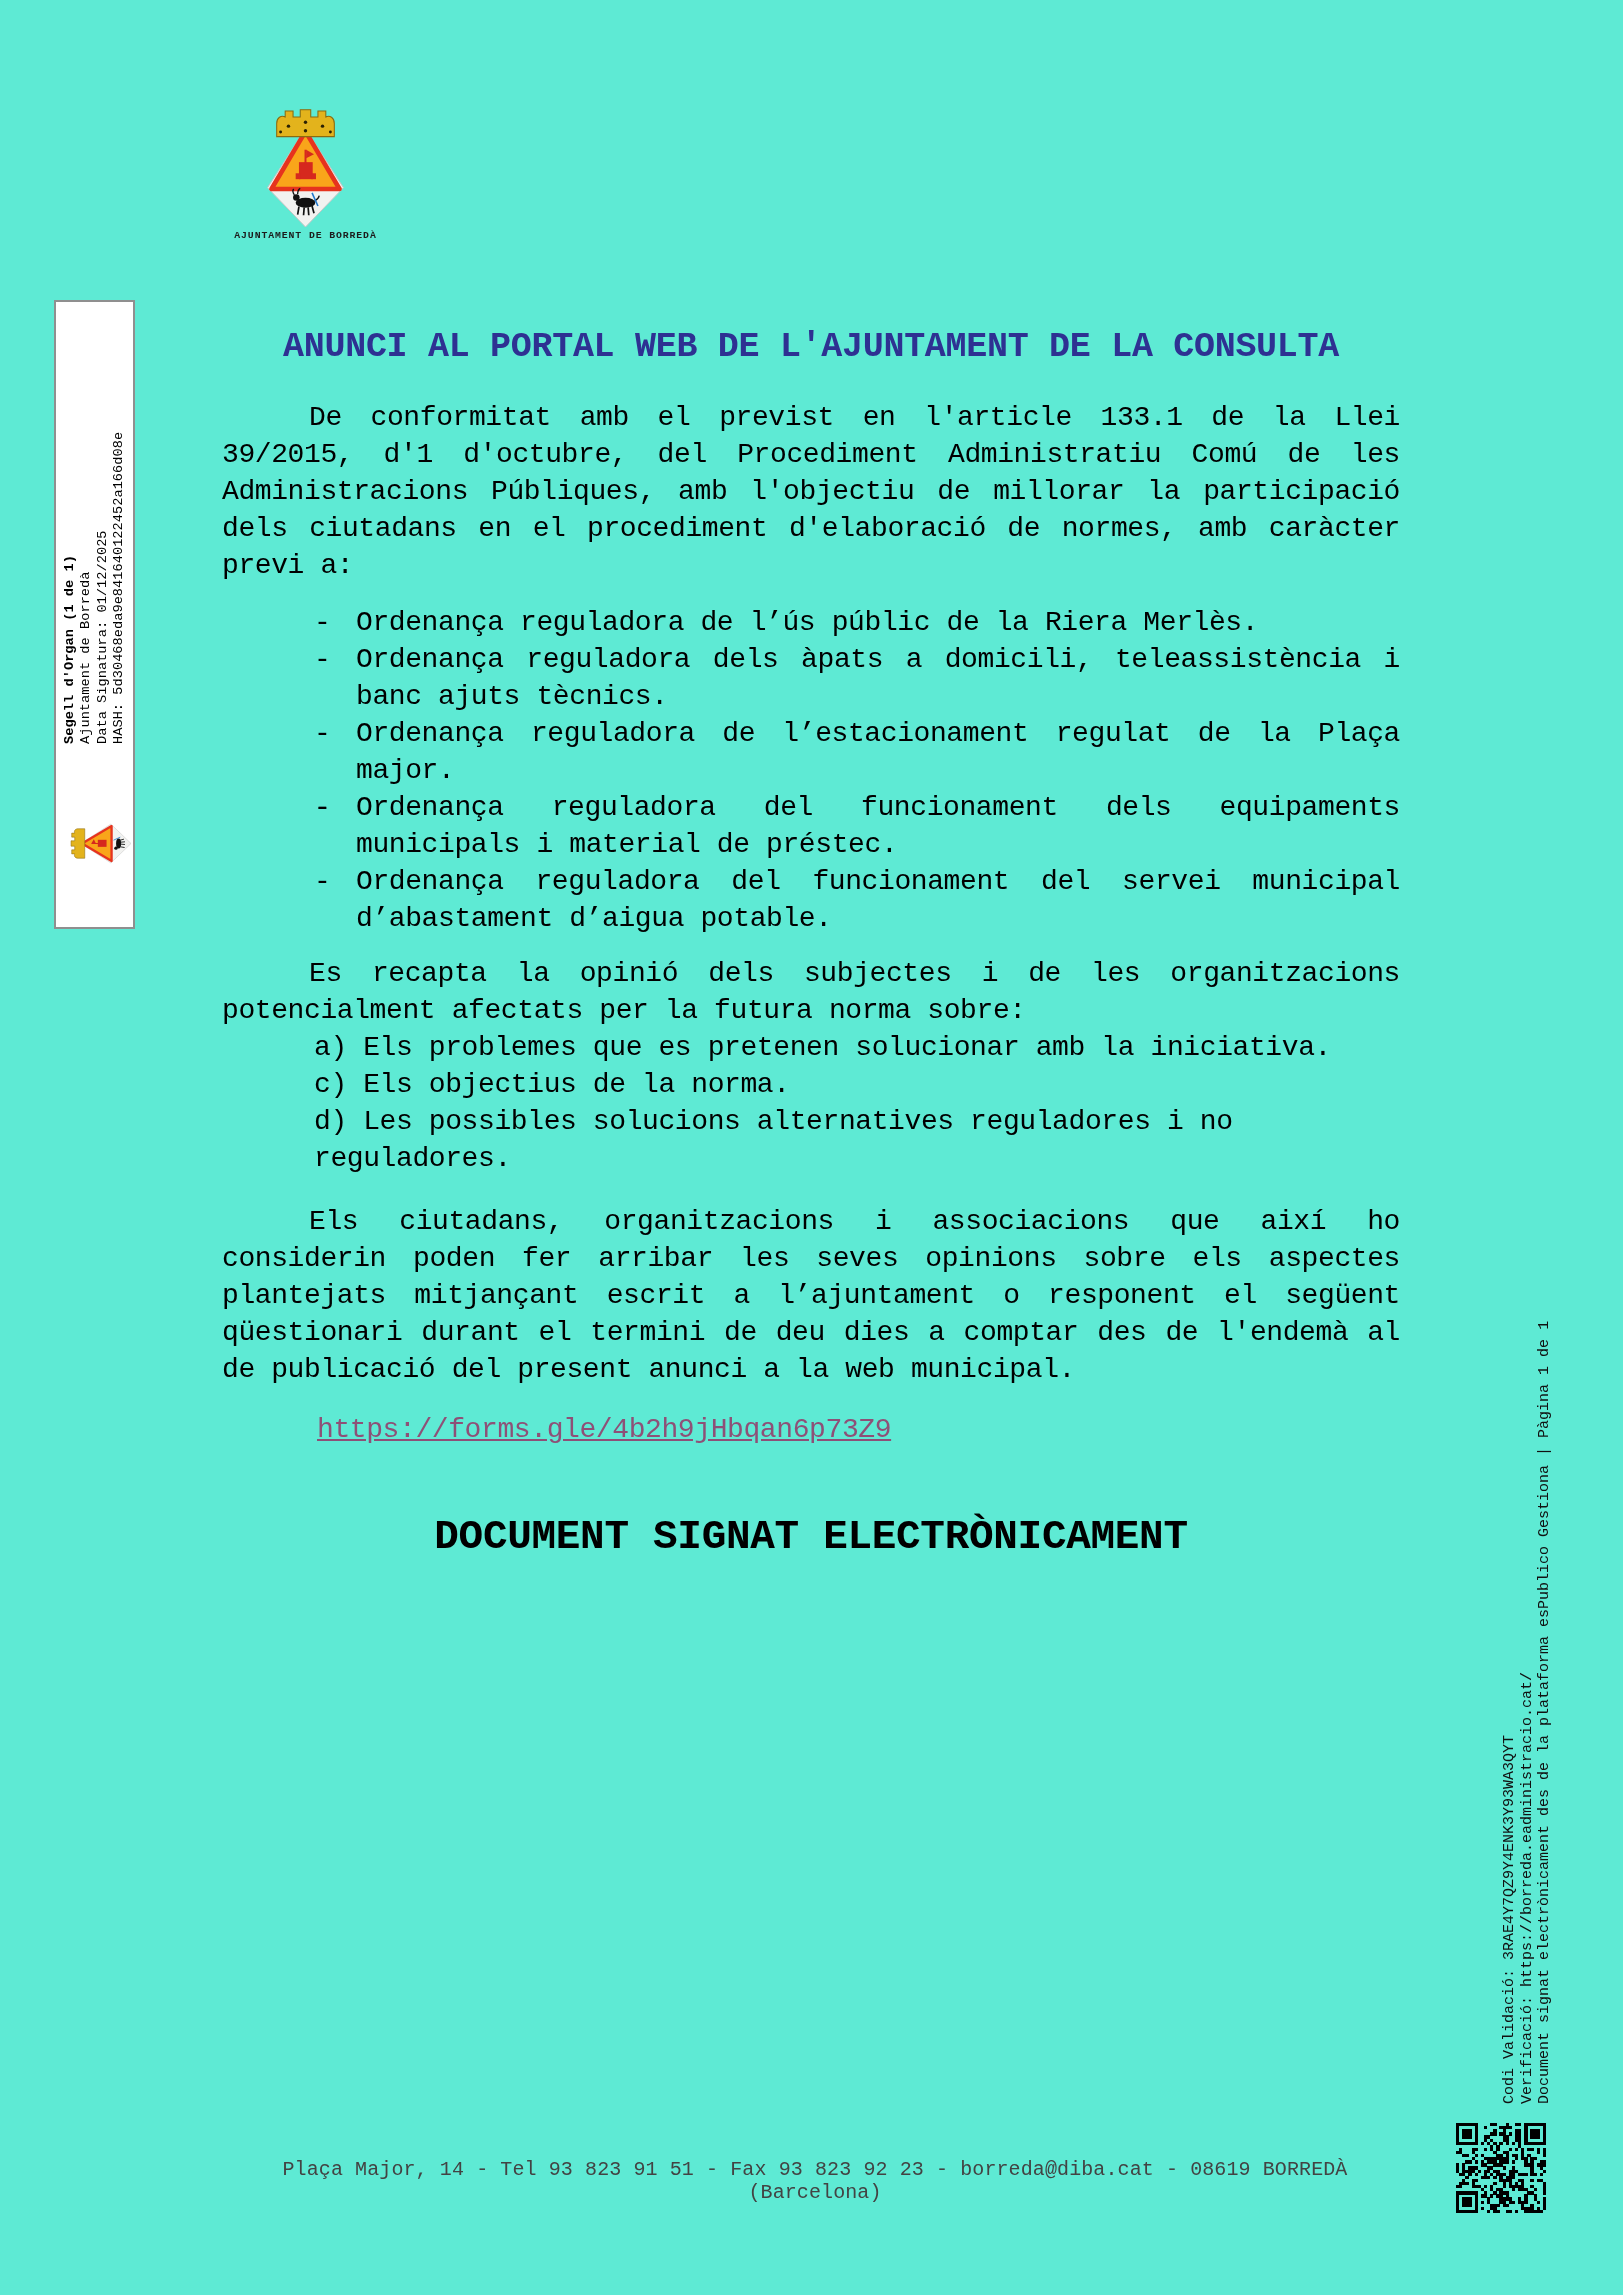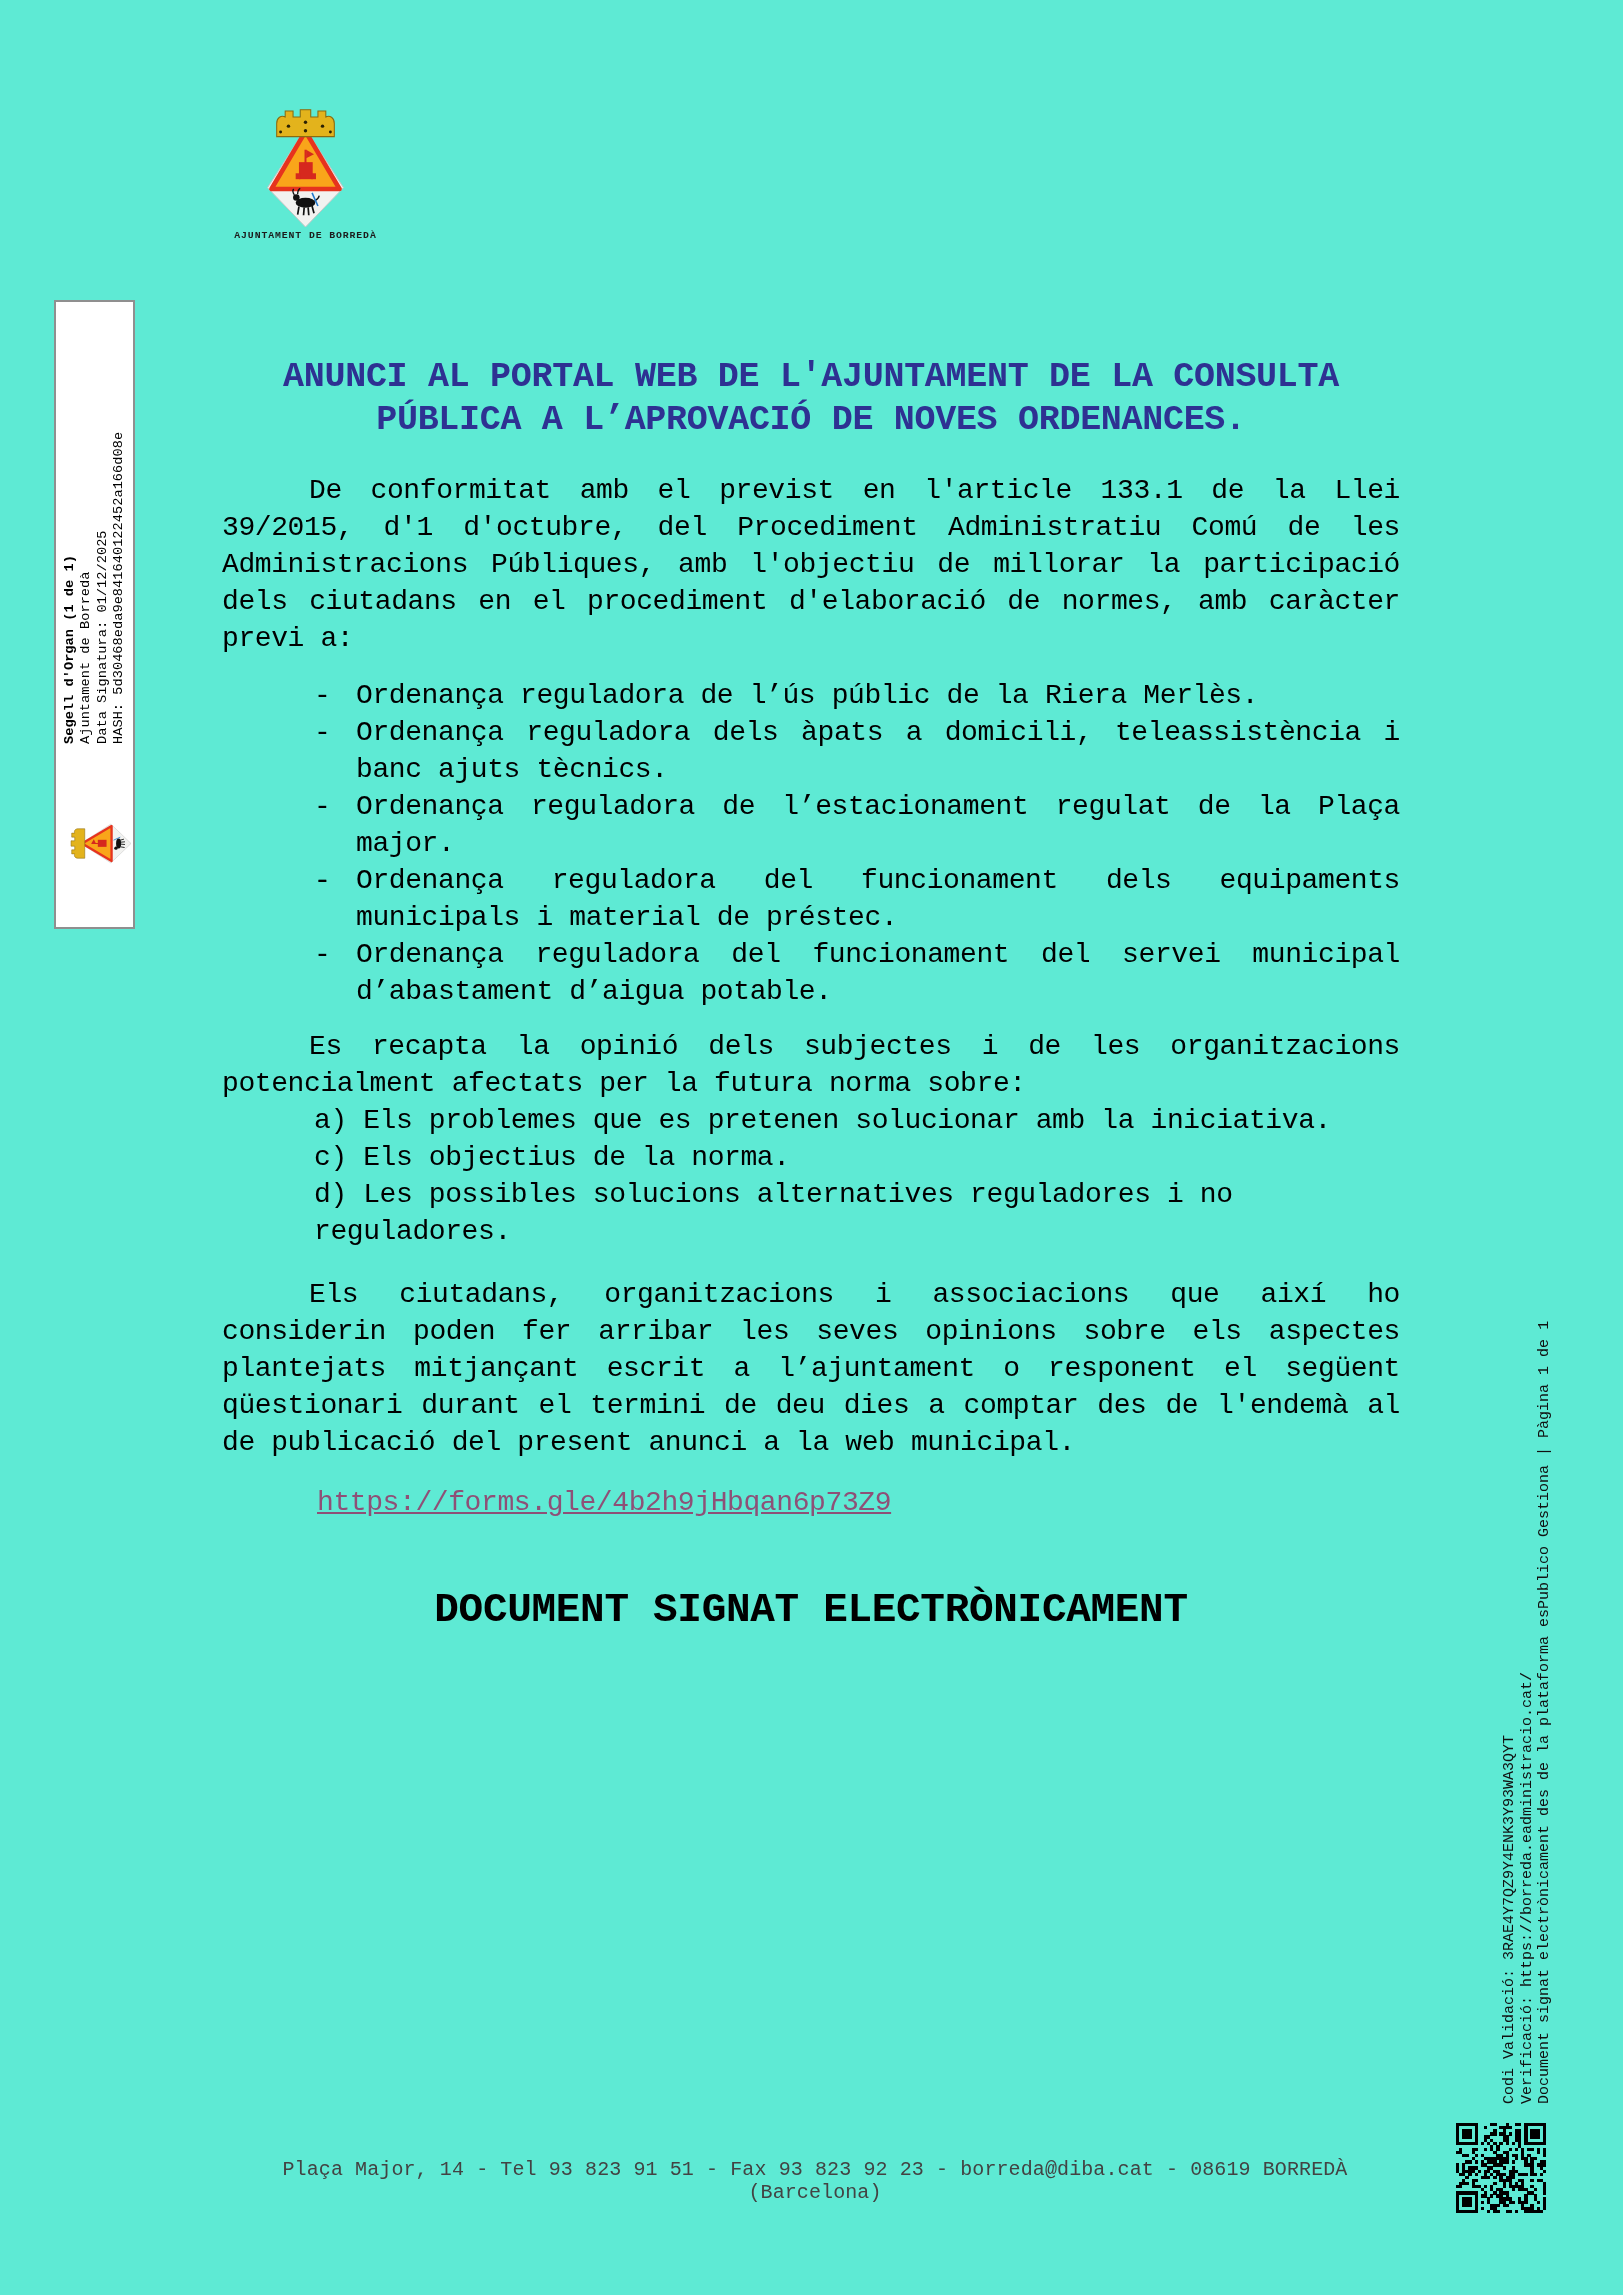--- a/index.html
+++ b/index.html
@@ -31,21 +31,21 @@
     font-size:13.7px;line-height:16.4px;white-space:nowrap;color:#000;
   }
   .seal-text .l0{font-weight:bold;}
   .seal-shield{
     position:absolute;left:77px;top:810px;width:41px;height:67px;
     transform:rotate(-90deg);
   }
 
   
   .content{
-    position:absolute;left:222px;top:356px;width:1178px;
+    position:absolute;left:222px;top:326px;width:1178px;
     font-size:28px;line-height:37px;letter-spacing:-0.4px;
   }
   .doc-title{
     text-align:center;font-weight:bold;font-size:35px;line-height:43px;
     letter-spacing:-0.3px;margin:0 0 30px 0;
   }
   .para{margin:0 0 19.6px 0;text-align:justify;text-indent:87px;}
   .para.tight{margin-bottom:0;}
   .olist{margin:2.6px 0 18.3px 0;}
   .olist-item{position:relative;padding-left:134px;text-align:justify;}
@@ -140,21 +140,20 @@
         <path d="M70,148 l9,20" stroke="#2277cc" stroke-width="2.4" fill="none"></path>
       </g>
       <path d="M16,62 L16,42 C16,33 23,29 29,32 L29,23 L41,23 L41,32 L52,32 L52,21 L68,21 L68,32 L79,32 L79,23 L91,23 L91,32 C97,29 104,33 104,42 L104,62 Z" fill="#E3B31C" stroke="#8a6a10" stroke-width="1.6"></path>
     </svg>
   </div>
 
   <div class="content">
 
     <div class="doc-title" style="color:#2E3192;">
       <div>ANUNCI AL PORTAL WEB DE L'AJUNTAMENT DE LA CONSULTA</div>
-      <div>PÚBLICA A  L’APROVACIÓ DE NOVES ORDENANCES.</div>
     </div>
 
     <p class="para">De conformitat amb el previst en l'article 133.1 de la Llei 39/2015, d'1 d'octubre, del Procediment Administratiu Comú de les Administracions Públiques, amb l'objectiu de millorar la participació dels ciutadans en el procediment d'elaboració de normes, amb caràcter previ a:</p>
 
     <div class="olist">
       <div class="olist-item">
         <span class="dash">-</span>
         <span>Ordenança reguladora de l’ús públic de la Riera Merlès.</span>
       </div>
       <div class="olist-item">

